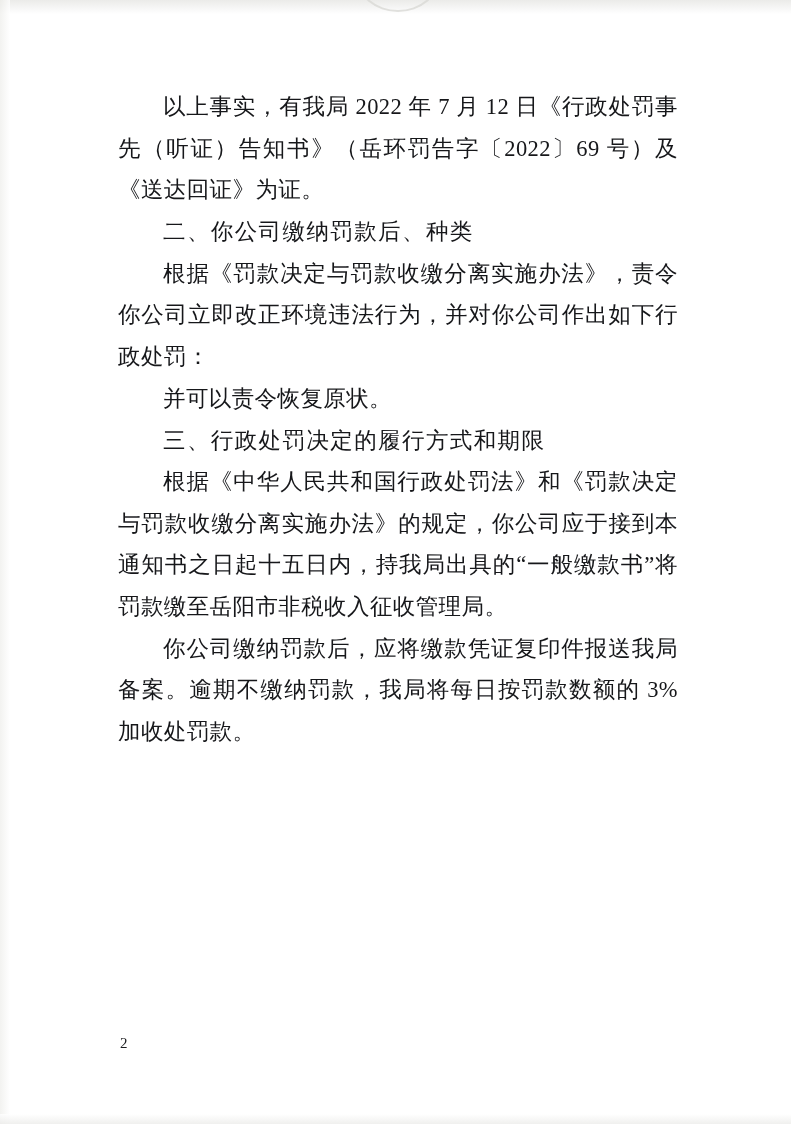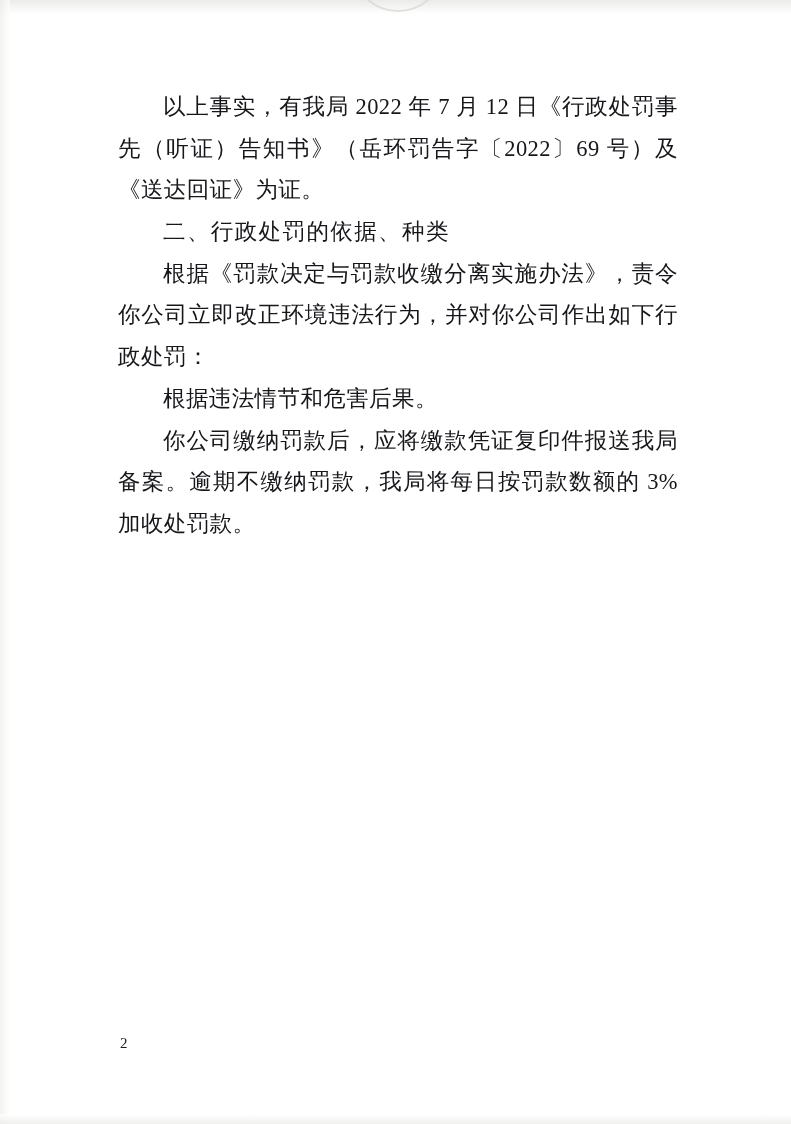--- a/index.html
+++ b/index.html
@@ -85,21 +85,23 @@
 
 <div class="page">
 
   <div class="scan-top-shadow"></div>
   <div class="scan-arc"></div>
   <div class="scan-left-edge"></div>
   <div class="scan-bottom-shadow"></div>
 
   <div class="body-text">
     <p class="para">以上事实，有我局 2022 年 7 月 12 日《行政处罚事先（听证）告知书》（岳环罚告字〔2022〕69 号）及《送达回证》为证。</p>
-    <p class="heading">二、行政处罚的依据、种类</p>
+    <p class="heading">二、你公司缴纳罚款后、种类</p>
     <p class="para">根据《罚款决定与罚款收缴分离实施办法》，责令你公司立即改正环境违法行为，并对你公司作出如下行政处罚：</p>
-    <p class="para">根据违法情节和危害后果。</p>
+    <p class="para">并可以责令恢复原状。</p>
+    <p class="heading">三、行政处罚决定的履行方式和期限</p>
+    <p class="para">根据《中华人民共和国行政处罚法》和《罚款决定与罚款收缴分离实施办法》的规定，你公司应于接到本通知书之日起十五日内，持我局出具的“一般缴款书”将罚款缴至岳阳市非税收入征收管理局。</p>
     <p class="para">你公司缴纳罚款后，应将缴款凭证复印件报送我局备案。逾期不缴纳罚款，我局将每日按罚款数额的 3%加收处罚款。</p>
   </div>
 
   <div class="page-number">2</div>
 
 </div>
 
 </body></html>

